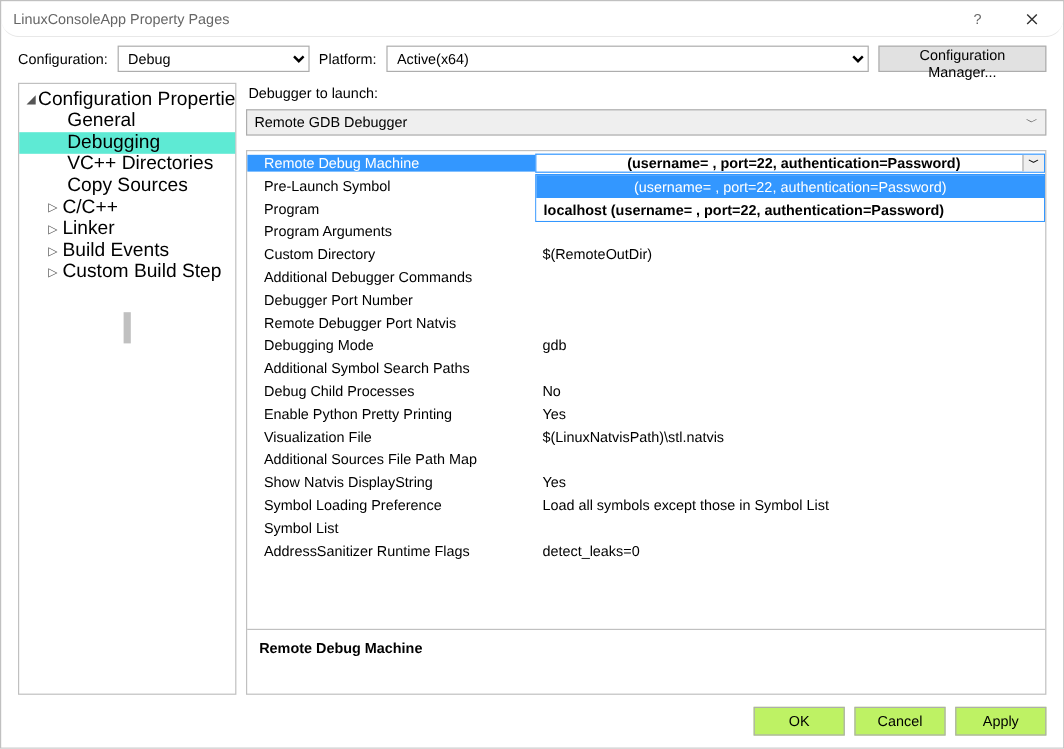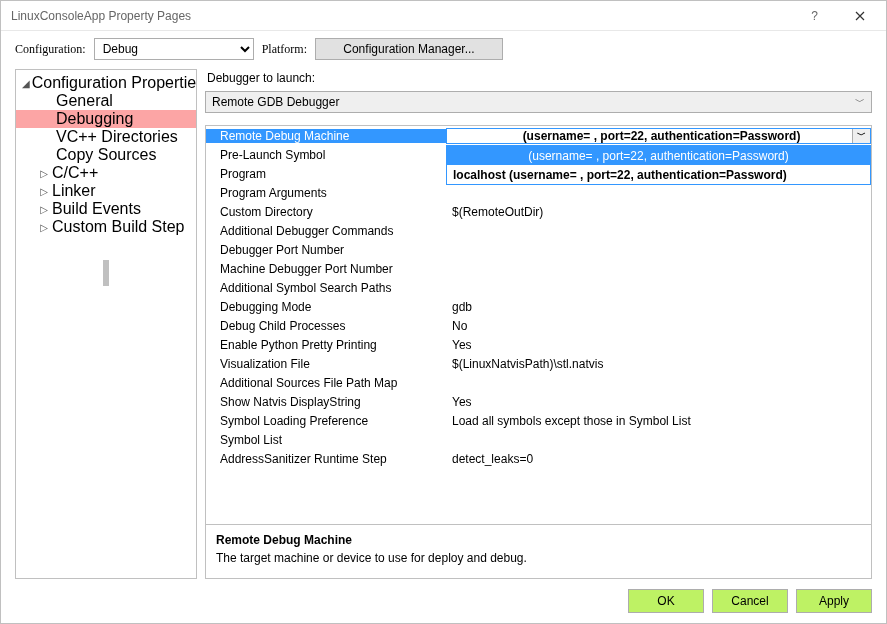--- a/index.html
+++ b/index.html
@@ -1,36 +1,36 @@
 <!DOCTYPE html>
 <html><head>
 <meta charset="utf-8">
 <style>
   * { box-sizing: border-box; font-family: "Segoe UI", Tahoma, sans-serif; }
   html, body { margin:0; padding:0; }
   body { width:887px; height:624px; background:#fff; color:#000; font-size:12px; }
 
   .window { width:887px; height:624px; border:1px solid #c0c0c0; display:flex; flex-direction:column; background:#fff;}
-  .titlebar { height:30px; display:flex; align-items:center; padding:0 4px 0 10px; color:#666; border-bottom:1px solid #e8e8e8; }
+  .titlebar { height:30px; display:flex; align-items:center; padding:0 4px 0 10px; color:#666; border-bottom:1px solid #e8e8e8;border-radius:15px; }
   .titlebar .title { flex:1; font-size:12px; }
   .titlebar .ctl { width:45px; height:28px; display:flex; align-items:center; justify-content:center; color:#666; }
 
   .cfgbar { height:32px; display:flex; align-items:center; padding:8px 14px 4px 14px; gap:8px; }
-  .lbl { font-size:12px;font-family:Liberation Serif, serif; }
+  .lbl { font-size:12px; }
   select.combo { height:22px; border:1px solid #adadad; background:#fff; font-size:12px; padding:0 4px; }
   .cfgcombo { width:160px; }
   .platcombo { flex:1; }
   .btn { height:22px; border:1px solid #adadad; background:#e1e1e1; font-size:12px; padding:0 10px; }
 
   .body { flex:1; display:flex; padding:6px 14px 0 14px; gap:8px; min-height:0; }
   .nav { width:182px; border:1px solid #c0c0c0; padding:4px 0; overflow:auto; }
   .nav .row { display:flex; align-items:center; height:18px; padding-left:6px; gap:2px; white-space:nowrap; }
   .nav .tw { width:12px; text-align:center; font-size:10px; color:#555; display:inline-block; }
   .nav .row .t { font-size:16px; }
-  .nav .sel { background:#fca5a5; }
+  .nav .sel { background:#5eead4; }
   .nav .ind1 { padding-left:22px; }
   .nav .ind2 { padding-left:40px; }
   .scrollstub { height:60px; display:flex; justify-content:center; align-items:flex-start; padding-top:24px;}
   .scrollstub .thumb { width:6px; height:26px; background:#c0c0c0; }
 
   .main { flex:1; display:flex; flex-direction:column; min-width:0; }
   .launchlabel { font-size:12px; margin:2px 0 6px 2px; }
   .launchcombo { width:100%; height:22px; border:1px solid #adadad; background:#efefef; padding:0 6px; display:flex; align-items:center; justify-content:space-between; }
   .launchcombo .arrow { font-size:10px; color:#555; }
 
@@ -73,21 +73,24 @@
         </svg>
     </div>
   </div>
 
   <div class="cfgbar">
     <span class="lbl">Configuration:</span>
     <select class="combo cfgcombo">
       <option>Debug</option>
     </select>
     <span class="lbl">Platform:</span>
-    <button class="btn" style="width:188px">Configuration Manager...</button>
+    <select class="combo platcombo">
+      <option>Active(x64)</option>
+    </select>
+    <button class="btn" style="width:140px">Configuration Manager...</button>
   </div>
 
   <div class="body">
 
     <div class="nav">
       <div class="row">
         <span class="tw">◢</span>
         <span class="t">Configuration Properties</span>
       </div>
       <div class="row ind2">
@@ -164,32 +167,32 @@
             </div>
           <div class="prow">
               <div class="pname">Additional Debugger Commands</div>
               <div class="pval"></div>
             </div>
           <div class="prow">
               <div class="pname">Debugger Port Number</div>
               <div class="pval"></div>
             </div>
           <div class="prow">
-              <div class="pname">Machine Debugger Port Number</div>
-              <div class="pval"></div>
-            </div>
-          <div class="prow">
-              <div class="pname">Additional Symbol Search Paths</div>
+              <div class="pname">Remote Debugger Port Natvis</div>
               <div class="pval"></div>
             </div>
           <div class="prow">
               <div class="pname">Debugging Mode</div>
               <div class="pval">gdb</div>
             </div>
           <div class="prow">
+              <div class="pname">Additional Symbol Search Paths</div>
+              <div class="pval"></div>
+            </div>
+          <div class="prow">
               <div class="pname">Debug Child Processes</div>
               <div class="pval">No</div>
             </div>
           <div class="prow">
               <div class="pname">Enable Python Pretty Printing</div>
               <div class="pval">Yes</div>
             </div>
           <div class="prow">
               <div class="pname">Visualization File</div>
               <div class="pval">$(LinuxNatvisPath)\stl.natvis</div>
@@ -204,28 +207,27 @@
             </div>
           <div class="prow">
               <div class="pname">Symbol Loading Preference</div>
               <div class="pval">Load all symbols except those in Symbol List</div>
             </div>
           <div class="prow">
               <div class="pname">Symbol List</div>
               <div class="pval"></div>
             </div>
           <div class="prow">
-              <div class="pname">AddressSanitizer Runtime Step</div>
+              <div class="pname">AddressSanitizer Runtime Flags</div>
               <div class="pval">detect_leaks=0</div>
             </div>
         </div>
 
         <div class="desc">
           <div class="dname">Remote Debug Machine</div>
-          <div class="dtext">The target machine or device to use for deploy and debug.</div>
         </div>
       </div>
     </div>
   </div>
 
   <div class="footer">
     <button class="btn">OK</button>
     <button class="btn">Cancel</button>
     <button class="btn">Apply</button>
   </div>

